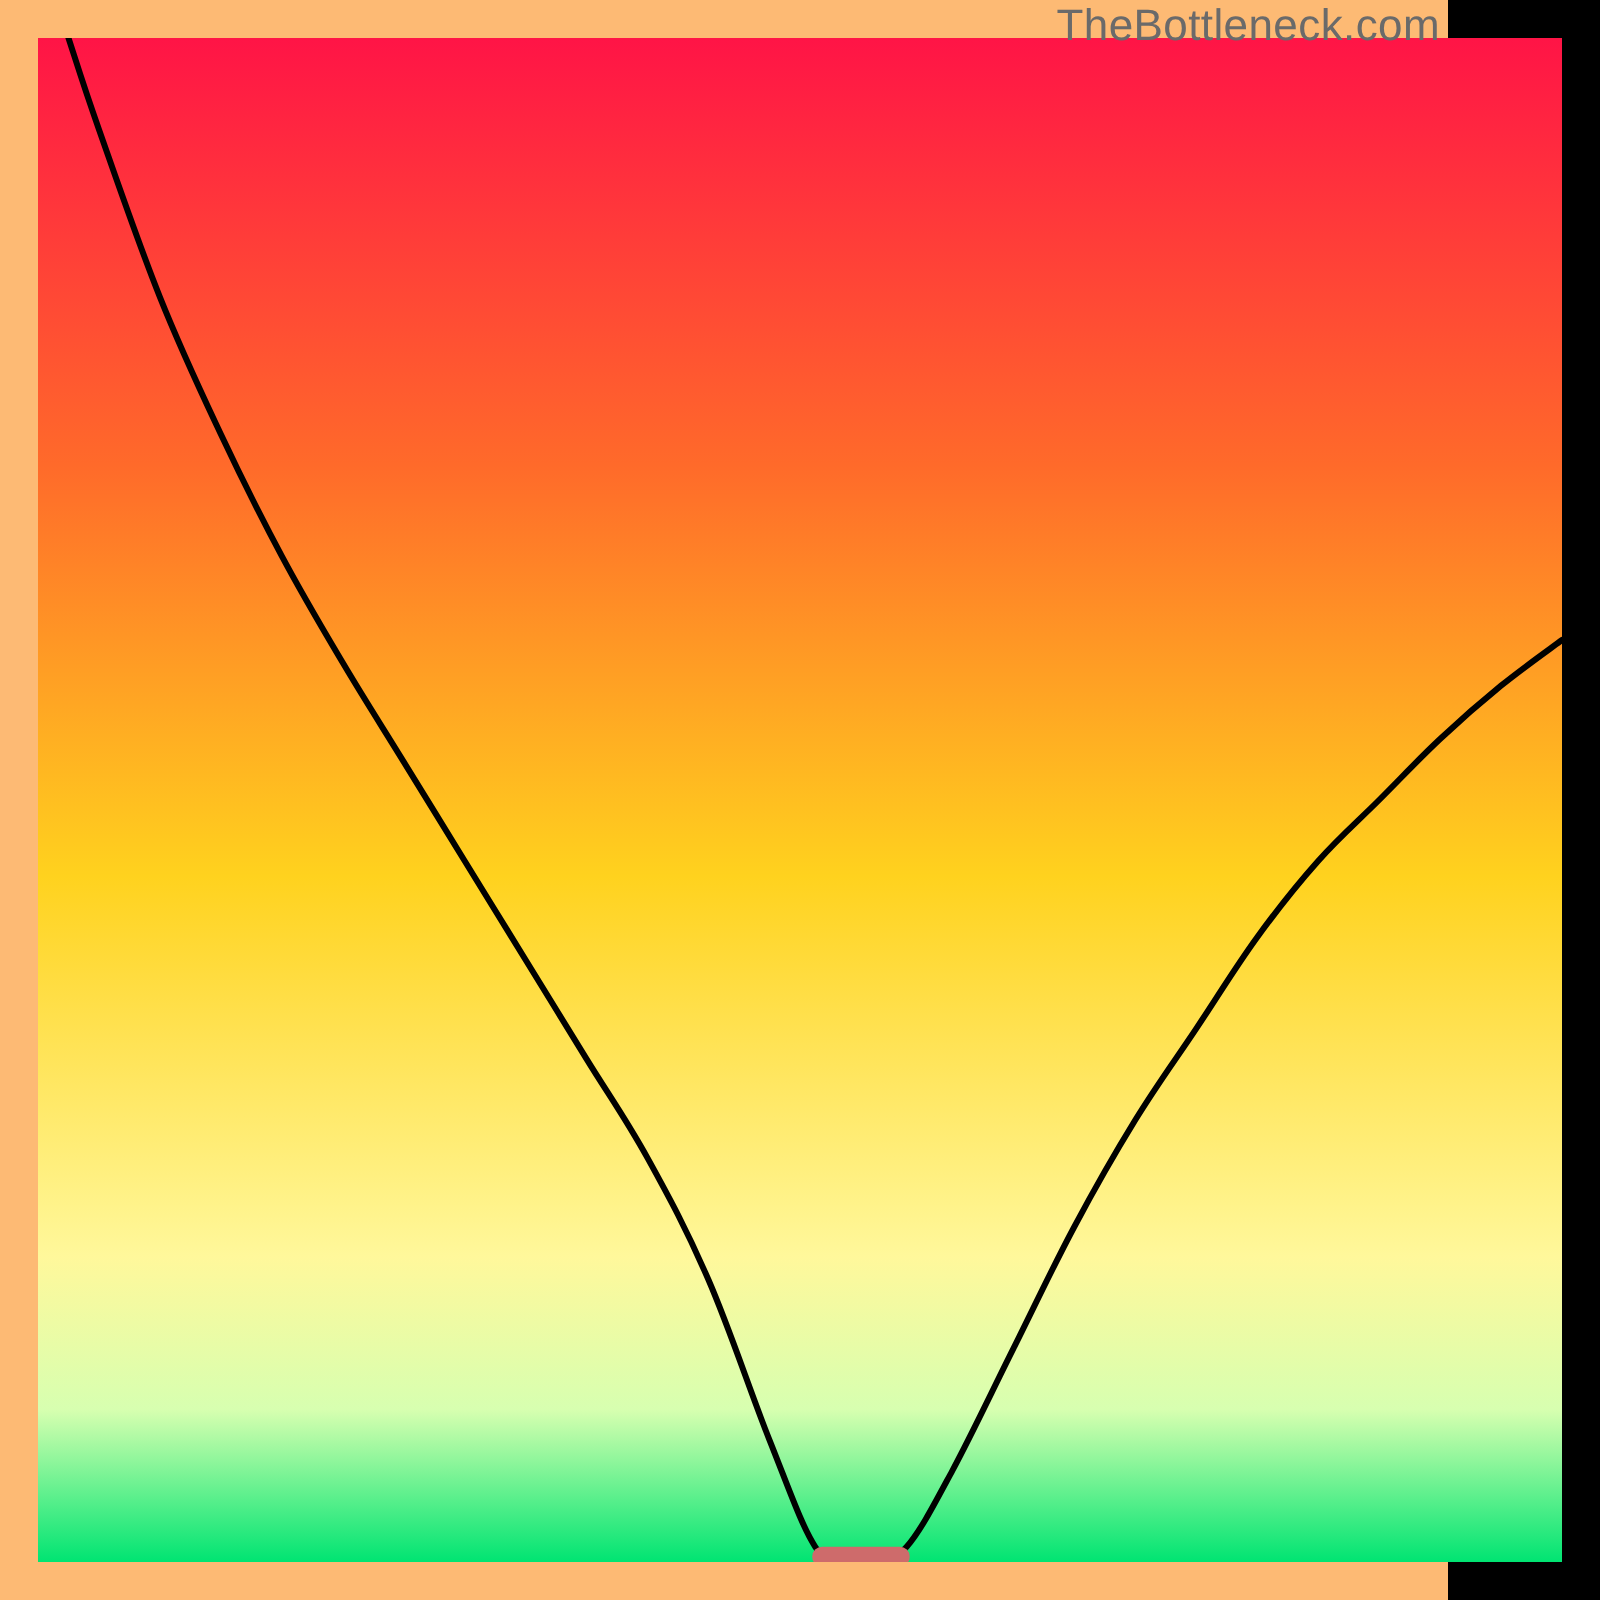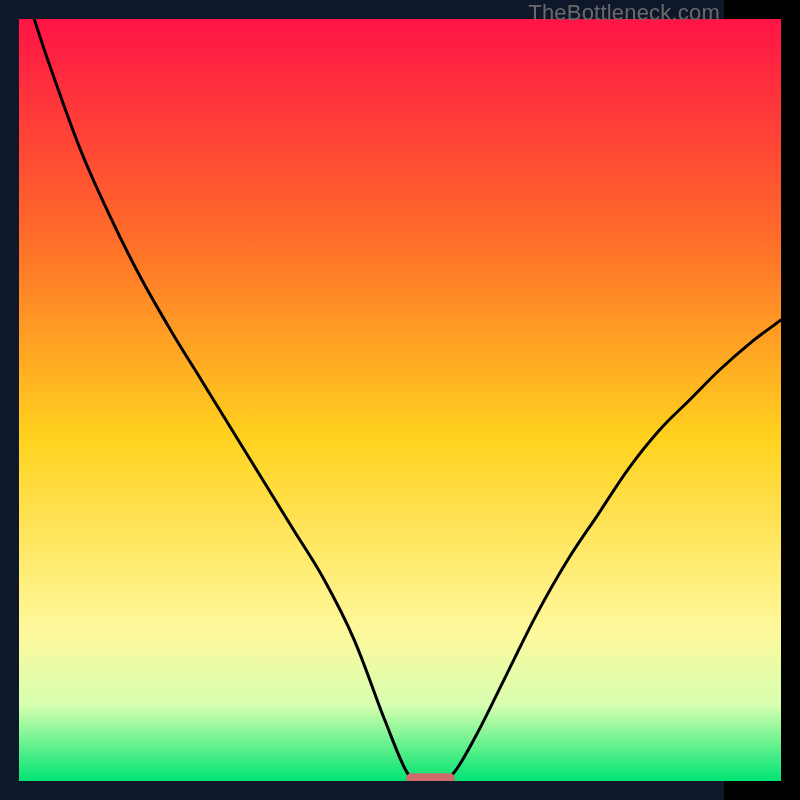--- a/index.html
+++ b/index.html
@@ -7,21 +7,21 @@
     padding: 0;
     width: 800px;
     height: 800px;
     background: #000000;
     overflow: hidden;
   }
   .stage {
     position: relative;
     width: 724px;
     height: 800px;
-    background: #0f172a;
+    background: #fdba74;
   }
   .plot-area {
     position: absolute;
     left: 19px;
     top: 19px;
     width: 762px;
     height: 762px;
     overflow: hidden;
   }
   .credit {

